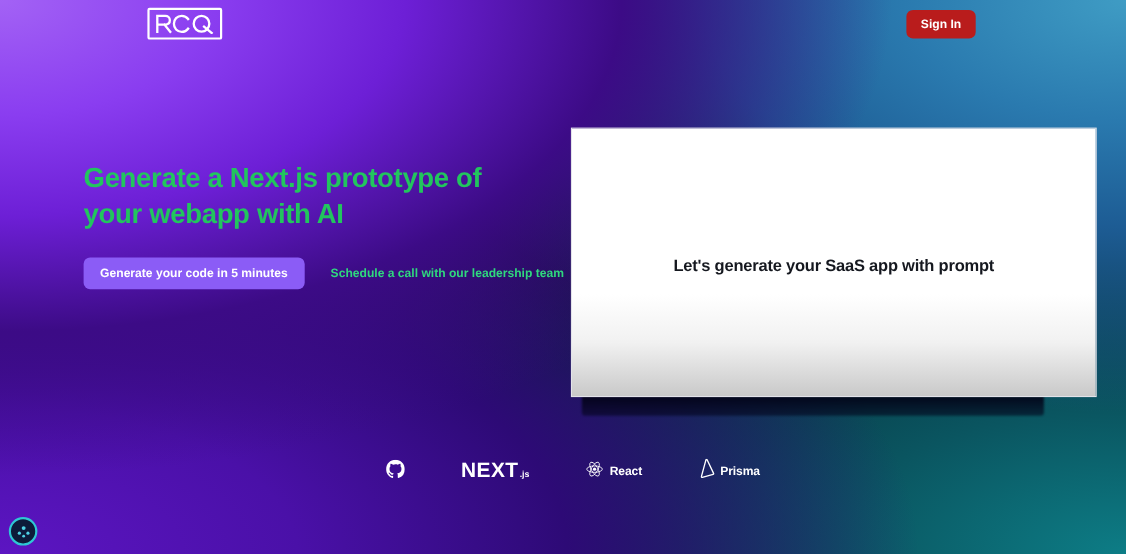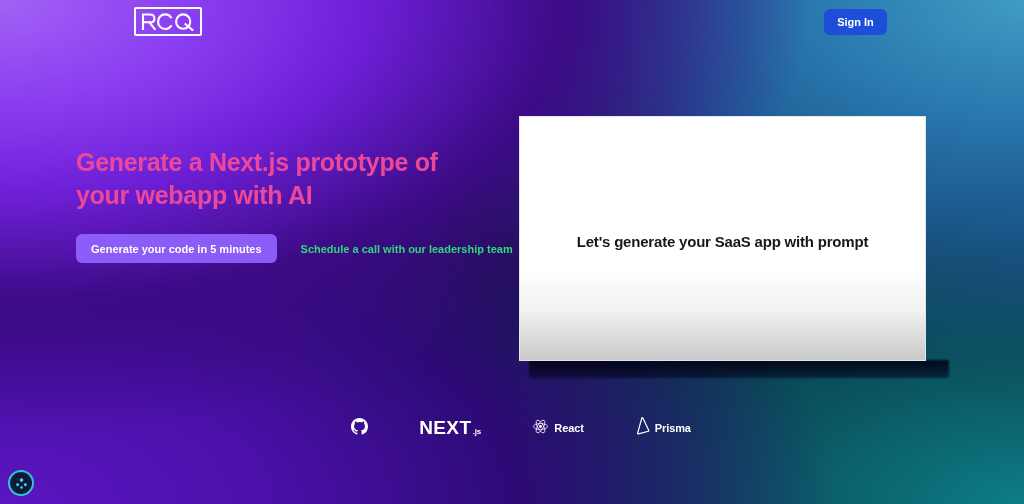--- a/index.html
+++ b/index.html
@@ -68,21 +68,21 @@
     white-space: nowrap;
     cursor: pointer;
   }
 
   #signin {
     position: absolute;
     left: 824px;
     top: 9px;
     width: 63px;
     height: 26px;
-    background: #1d4ed8;
+    background: #b91c1c;
     border: none;
     border-radius: 6px;
     color: #fff;
     font-family: "Liberation Sans", sans-serif;
     font-size: 11px;
     font-weight: bold;
     cursor: pointer;
     display: flex;
     align-items: center;
     justify-content: center;
@@ -90,21 +90,21 @@
 
   
   #hero-left {
     position: absolute;
     left: 76px;
     top: 146px;
     width: 420px;
     z-index: 4;
   }
   #headline {
-    color: #ec4899;
+    color: #22c55e;
     font-size: 25px;
     font-weight: bold;
     line-height: 1.32;
     letter-spacing: -0.3px;
     max-width: 400px;
   }
   #subtext {
     margin-top: 19px;
     color: #d8d2ec;
     font-size: 11.5px;
@@ -153,21 +153,21 @@
     height: 18px;
     background: linear-gradient(180deg, rgba(3,3,22,0.92), rgba(3,5,28,0.55));
     border-radius: 0 0 3px 3px;
     filter: blur(1px);
     z-index: 3;
   }
   #card {
     position: absolute;
     left: 519px;
     top: 116px;
-    width: 407px;
+    width: 478px;
     height: 245px;
     background: linear-gradient(180deg, #ffffff 0%, #ffffff 62%, #f1f1f1 80%, #c9c9c9 100%);
     border: 1px solid #e3e3ea;
     z-index: 4;
     display: flex;
     align-items: flex-start;
     justify-content: center;
   }
   #card-title {
     margin-top: 116px;

